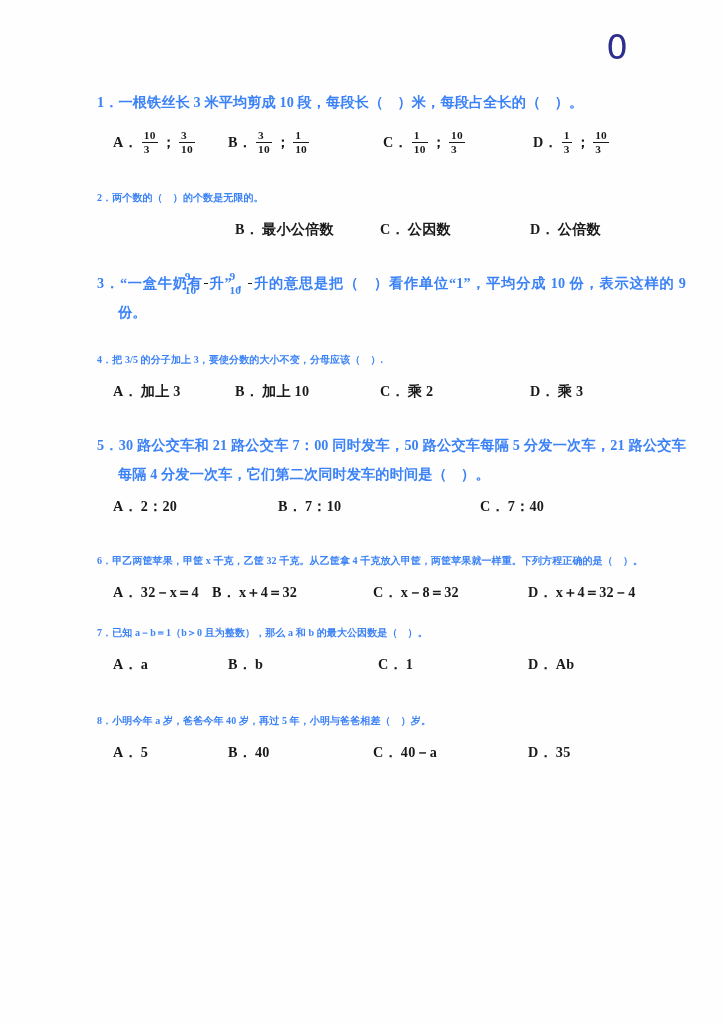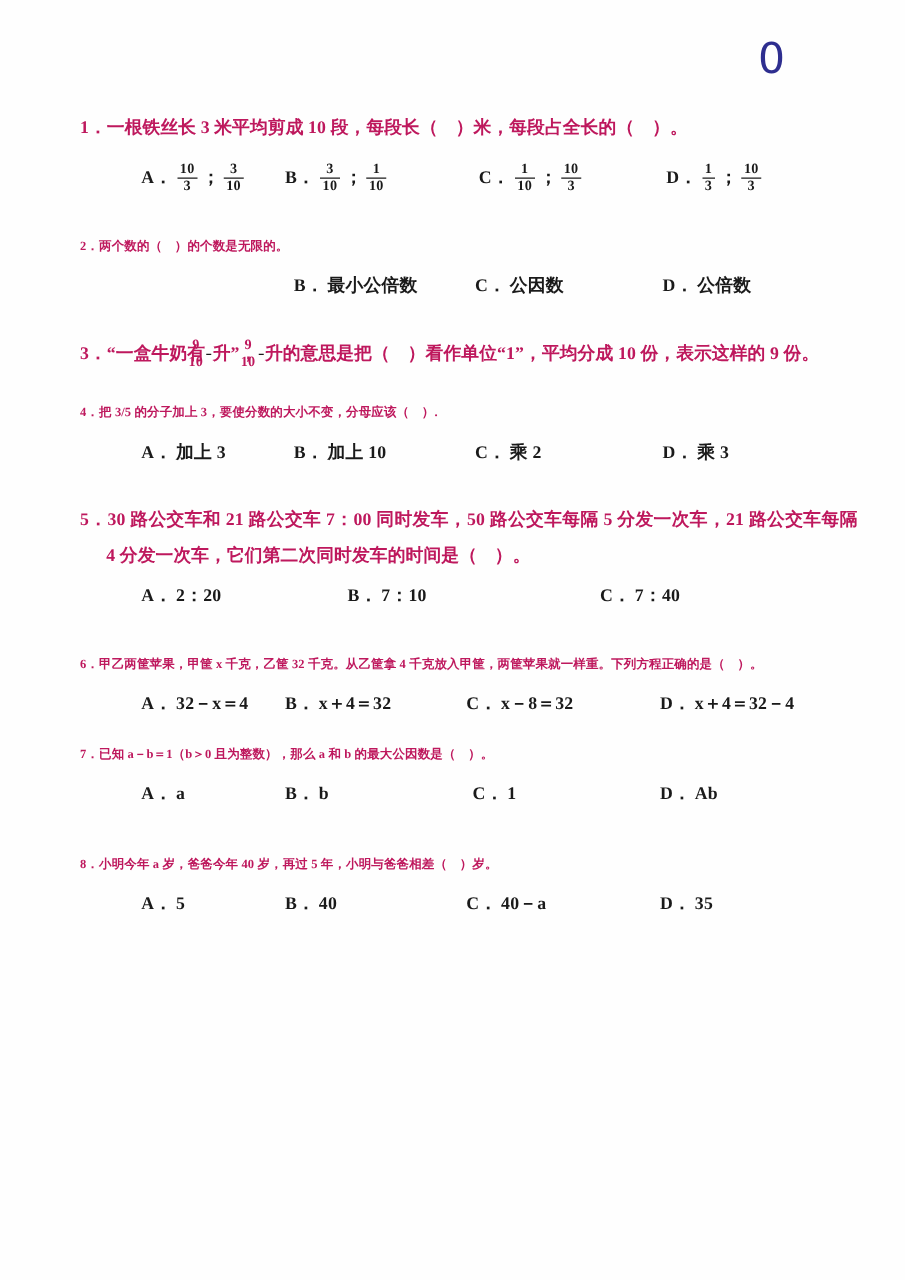--- a/index.html
+++ b/index.html
@@ -48,22 +48,22 @@
 
   .q-block {
     margin-bottom: 7px;
   }
 
   .q-stem {
     font-family: "Liberation Serif", "DejaVu Serif", serif;
     font-weight: bold;
     font-size: 14.2px;
     line-height: 29px;
-    color: #be185d;
-    padding-left: 85px;
+    color: #3b82f6;
+    padding-left: 118px;
     padding-right: 26px;
     text-indent: -21px;
     letter-spacing: 0.1px;
     text-align: justify;
   }
 
   .q-stem.small-num {
     font-size: 10px;
   }
 
@@ -92,21 +92,21 @@
   }
 
   .opt-letter {
     margin-right: 3px;
   }
 
   
   .frac {
     display: inline-block;
     vertical-align: -0.48em;
-    text-align: center;
+    text-align: left;
     font-size: 0.80em;
     line-height: 1.08;
     margin: 0 1px;
     font-weight: bold;
   }
   .frac .num {
     display: block;
     padding: 0 2px;
     border-bottom: 1.4px solid #1a1a1a;
   }
@@ -174,21 +174,21 @@
         <span class="opt" style="left:113px"><span class="opt-letter">A．</span><span>2：20</span></span>
         <span class="opt" style="left:278px"><span class="opt-letter">B．</span><span>7：10</span></span>
         <span class="opt" style="left:480px"><span class="opt-letter">C．</span><span>7：40</span></span>
       </div>
     </div>
 
     <div class="q-block" style="margin-top:24px">
       <div class="q-stem small-num"><span>6．</span><span>甲乙两筐苹果，甲筐 x 千克，乙筐 32 千克。从乙筐拿 4 千克放入甲筐，两筐苹果就一样重。下列方程正确的是（　）。</span></div>
       <div class="opt-row">
         <span class="opt" style="left:113px"><span class="opt-letter">A．</span><span>32－x＝4</span></span>
-        <span class="opt" style="left:228px"><span class="opt-letter">B．</span><span>x＋4＝32</span></span>
+        <span class="opt" style="left:212px"><span class="opt-letter">B．</span><span>x＋4＝32</span></span>
         <span class="opt" style="left:373px"><span class="opt-letter">C．</span><span>x－8＝32</span></span>
         <span class="opt" style="left:528px"><span class="opt-letter">D．</span><span>x＋4＝32－4</span></span>
       </div>
     </div>
 
     <div class="q-block" style="margin-top:10px">
       <div class="q-stem small-num"><span>7．</span><span>已知 a－b＝1（b＞0 且为整数），那么 a 和 b 的最大公因数是（　）。</span></div>
       <div class="opt-row">
         <span class="opt" style="left:113px"><span class="opt-letter">A．</span><span>a</span></span>
         <span class="opt" style="left:228px"><span class="opt-letter">B．</span><span>b</span></span>

